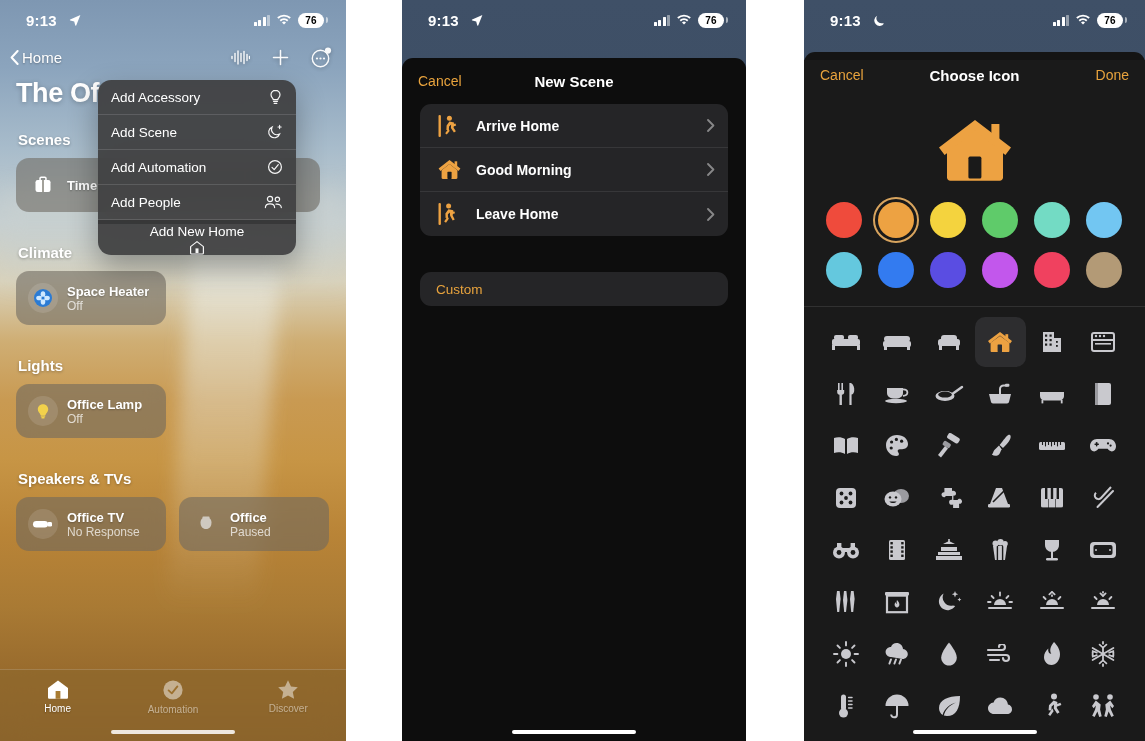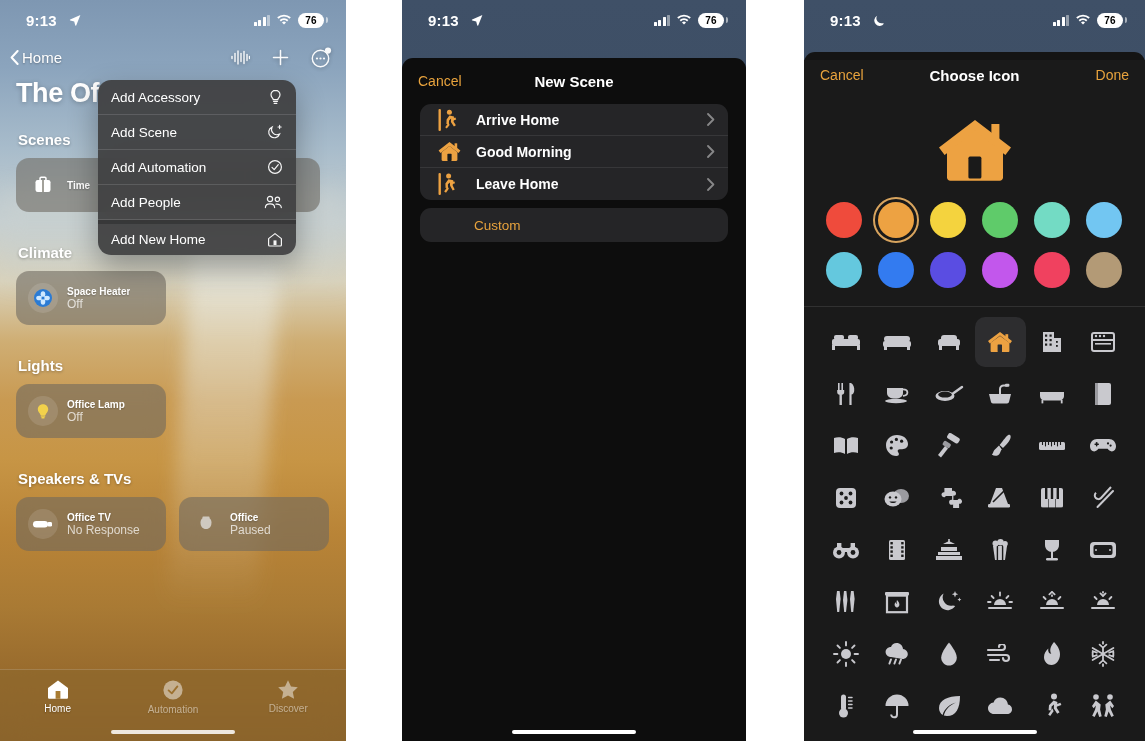--- a/index.html
+++ b/index.html
@@ -102,40 +102,40 @@
     overflow:hidden;
   }
   .tile.wide { width: 304px; }
   .tile-ico {
     width: 30px; height: 30px; border-radius:50%;
     background: rgba(255,255,255,.12);
     display:flex; align-items:center; justify-content:center; flex:0 0 auto;
   }
   .tile-ico.plain { background: transparent; }
   .tile-txt { min-width:0; }
-  .tile-name { font-size: 10px; font-weight:700; color:#fff; white-space:nowrap;
+  .tile-name { font-size: 13px; font-weight:700; color:#fff; white-space:nowrap;
                overflow:hidden; text-overflow:clip; text-shadow:0 1px 2px rgba(0,0,0,.28);}
   .tile-state { font-size: 12px; color: rgba(255,255,255,.72); white-space:nowrap; }
 
   
   .ctxmenu {
     position:absolute; z-index: 60;
     left: 98px; top: 80px; width: 198px;
     background: rgba(62,62,64,.93);
     backdrop-filter: blur(22px);
     border-radius: 13px; overflow:hidden;
     box-shadow: 0 12px 30px rgba(0,0,0,.32);
   }
   .ctxitem {
     height: 35px; display:flex; align-items:center; justify-content:space-between;
     padding: 0 13px; color:#fff; font-size: 13.5px;
     border-bottom: .5px solid rgba(255,255,255,.13);
   }
   .ctxitem:last-child{ border-bottom:none; }
-  .ctxitem.sep-strong { border-top: 4px solid rgba(0,0,0,.22); }
+  .ctxitem.sep-strong { border-top: 4px solid rgba(0,0,0,.22); flex-direction: column; }
   .ctxitem .mi-ico{ display:block; opacity:.95; }
 
   
   .tabbar {
     position:absolute; left:0; right:0; bottom:0; height: 72px; z-index:40;
     background: rgba(140,103,45,.55);
     backdrop-filter: blur(16px);
     border-top: .5px solid rgba(255,255,255,.16);
     display:flex; align-items:flex-start; justify-content:space-around;
     padding-top: 9px;
@@ -176,30 +176,30 @@
   .s-btn.right { margin-left:auto; }
 
   .grp-label {
     font-size: 11px; letter-spacing:.5px; color: rgba(235,235,245,.62);
     padding: 14px 0 7px 20px; text-transform:uppercase;
   }
   .card {
     margin: 0 18px; background:#252527; border-radius: 11px; overflow:hidden;
   }
   .row {
-    height: 32px; display:flex; align-items:center; gap: 14px;
+    height: 44px; display:flex; align-items:center; gap: 14px;
     padding: 0 13px 0 16px;
     border-bottom: .5px solid rgba(255,255,255,.085);
   }
   .row:last-child{ border-bottom:none; }
   .row-ico{ width: 26px; display:flex; align-items:center; justify-content:center; flex:0 0 auto; }
   .row-label{ flex:1; color:#fff; font-size: 14px; font-weight:700; }
   .chev-right{ width:8px; height:13px; display:block; opacity:.45; }
 
-  .card.custom { margin-top: 8px; padding-left: 38px; }
+  .card.custom { margin-top: 36px; }
   .custom-row{
     height: 34px; display:flex; align-items:center; padding: 0 16px;
     color:#e8a33d; font-size: 13.5px;
   }
 
   
   .big-icon-wrap{
     display:flex; align-items:center; justify-content:center;
     padding: 18px 0 14px;
   }

